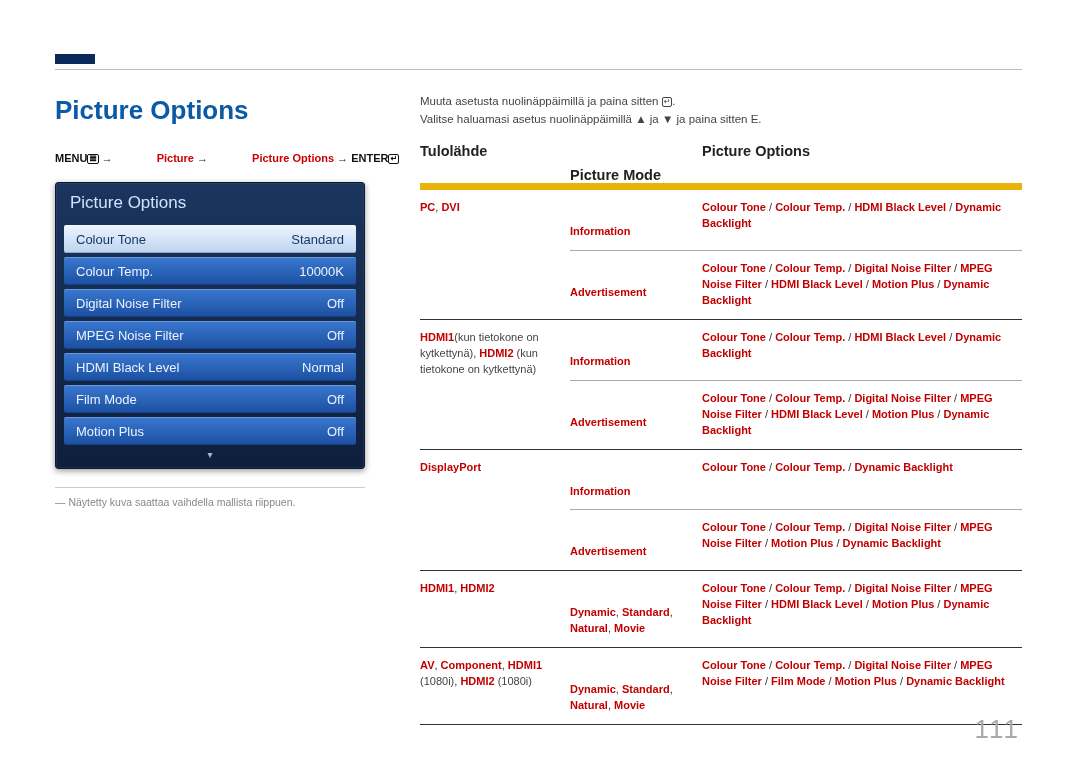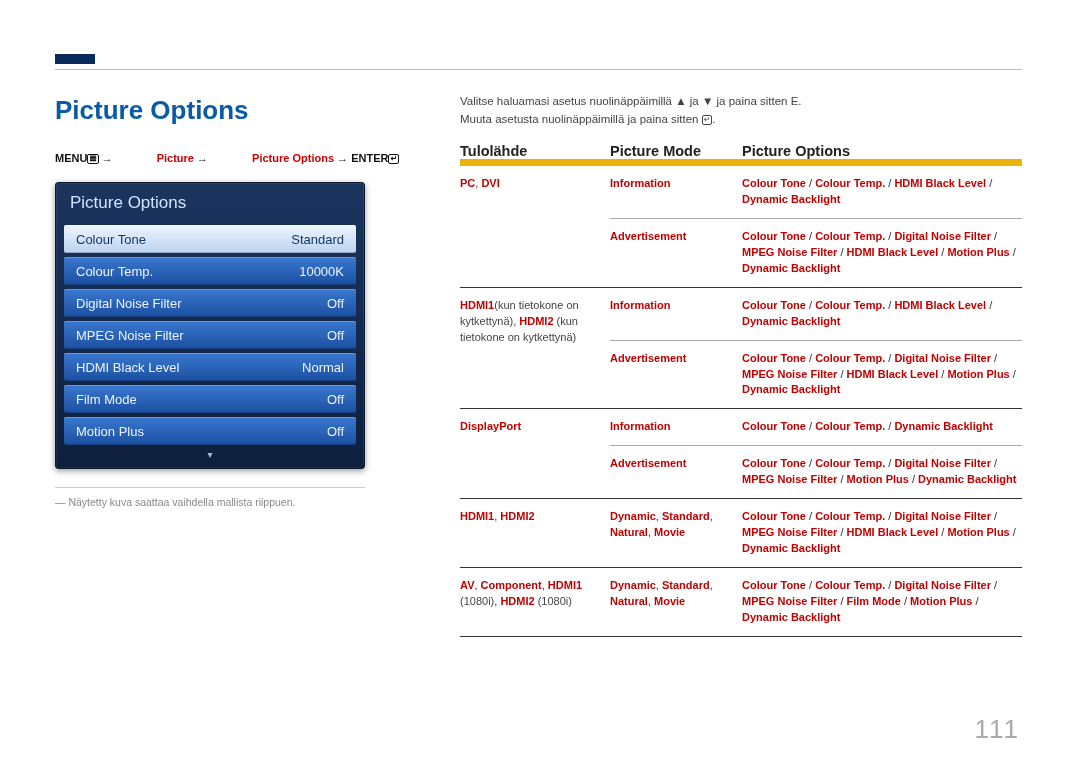--- a/index.html
+++ b/index.html
@@ -19,21 +19,20 @@
   }
   .hr-top {
     position: absolute;
     left: 55px; right: 58px; top: 69px;
     border-top: 1px solid #bbb;
   }
   .content {
     position: absolute;
     left: 55px; right: 58px; top: 95px;
     display: flex;
-    gap: 40px;
   }
   .left-col {
     width: 365px;
     flex: 0 0 365px;
   }
   .right-col {
     flex: 1;
     font-size: 11.5px;
   }
   .page-title {
@@ -102,21 +101,21 @@
     margin-top: 18px;
     border-bottom: 7px solid #eab308;
     padding-bottom: 0;
   }
   .tbl-head div {
     font-size: 14.5px;
     font-weight: 700;
     color: #222;
   }
   .c1 { width: 150px; flex:0 0 150px; }
-  .c2 { width: 132px; flex:0 0 132px; }
+  .c2 { width: 132px; flex:0 0 132px;margin-top:24px; }
   .c3 { flex: 1; }
   .big-row {
     display: flex;
     border-bottom: 1px solid #333;
     font-size: 11px;
     line-height: 1.45;
   }
   .big-row > .c1 { padding: 10px 8px 10px 0; }
   .big-row > .subcol { flex: 1; }
   .sub-row {
@@ -202,24 +201,24 @@
         </div>
       <div class="osd-down">▾</div>
     </div>
 
     <div class="foot-divider"></div>
     <div class="footnote">― Näytetty kuva saattaa vaihdella mallista riippuen.</div>
   </div>
 
   <div class="right-col">
     <p class="instr">
-      <span>Valitse haluamasi asetus nuolinäppäimillä </span><span>▲</span><span> ja </span><span>▼</span><span> ja paina sitten E.</span>
+      <span>Muuta asetusta nuolinäppäimillä ja paina sitten </span><span class="icon-box">↵</span><span>.</span>
     </p>
     <p class="instr">
-      <span>Muuta asetusta nuolinäppäimillä ja paina sitten </span><span class="icon-box">↵</span><span>.</span>
+      <span>Valitse haluamasi asetus nuolinäppäimillä </span><span>▲</span><span> ja </span><span>▼</span><span> ja paina sitten E.</span>
     </p>
 
     <div class="tbl-head">
       <div class="c1">Tulolähde</div>
       <div class="c2">Picture Mode</div>
       <div class="c3">Picture Options</div>
     </div>
 
     <div id="tbl-body">
         <div class="big-row">

